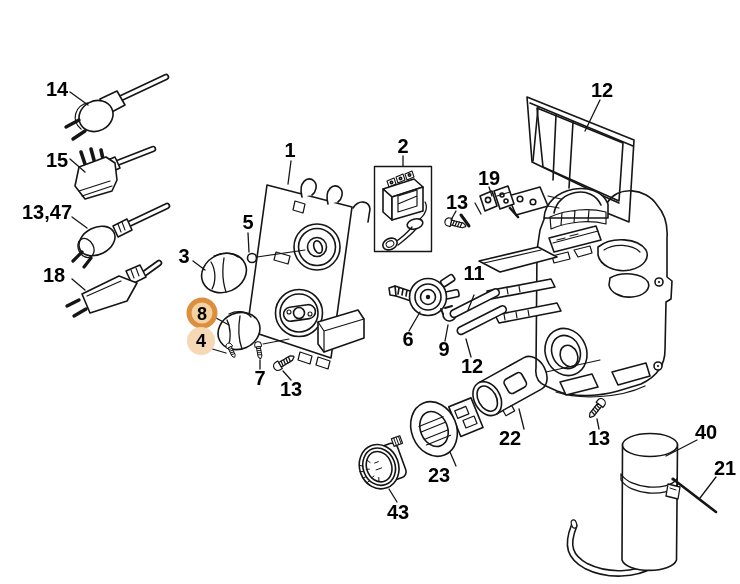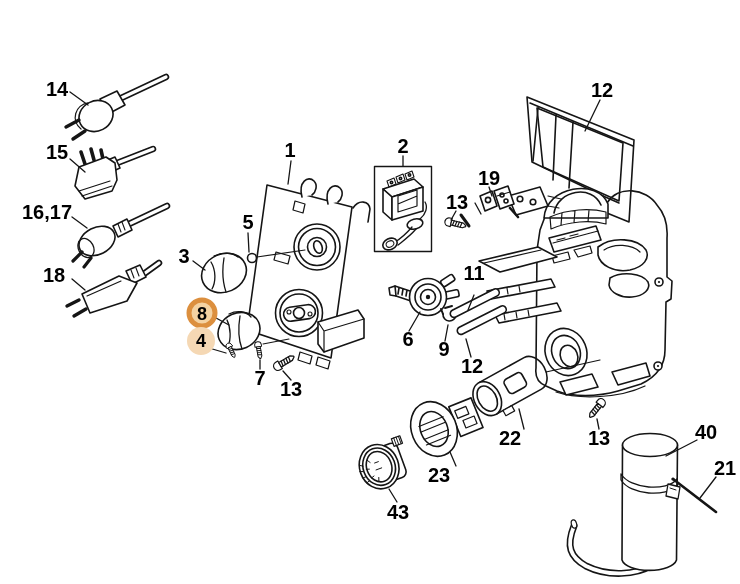--- a/index.html
+++ b/index.html
@@ -284,22 +284,22 @@
         <path d="M397,502 L389,489"></path>
         <path d="M697,440 L666,456"></path>
         <path d="M716,477 L700,498"></path>
         <path d="M599,429 L597,419"></path>
       </g>
     </g>
   </svg>
 
   <div class="labels">
     <div class="lbl" style="left:57px;top:89px">14</div>
-    <div class="lbl" style="left:57px;top:152px">15</div>
-    <div class="lbl" style="left:47px;top:212px">16,17</div>
+    <div class="lbl" style="left:57px;top:160px">15</div>
+    <div class="lbl" style="left:47px;top:212px">13,47</div>
     <div class="lbl" style="left:54px;top:275px">18</div>
     <div class="lbl" style="left:290px;top:150px">1</div>
     <div class="lbl" style="left:403px;top:146px">2</div>
     <div class="lbl" style="left:184px;top:256px">3</div>
     <div class="lbl" style="left:248px;top:222px">5</div>
     <div class="lbl hl-ring" style="left:202px;top:313px">8</div>
     <div class="lbl hl-fill" style="left:201px;top:341px">4</div>
     <div class="lbl" style="left:260px;top:378px">7</div>
     <div class="lbl" style="left:291px;top:389px">13</div>
     <div class="lbl" style="left:489px;top:178px">19</div>

